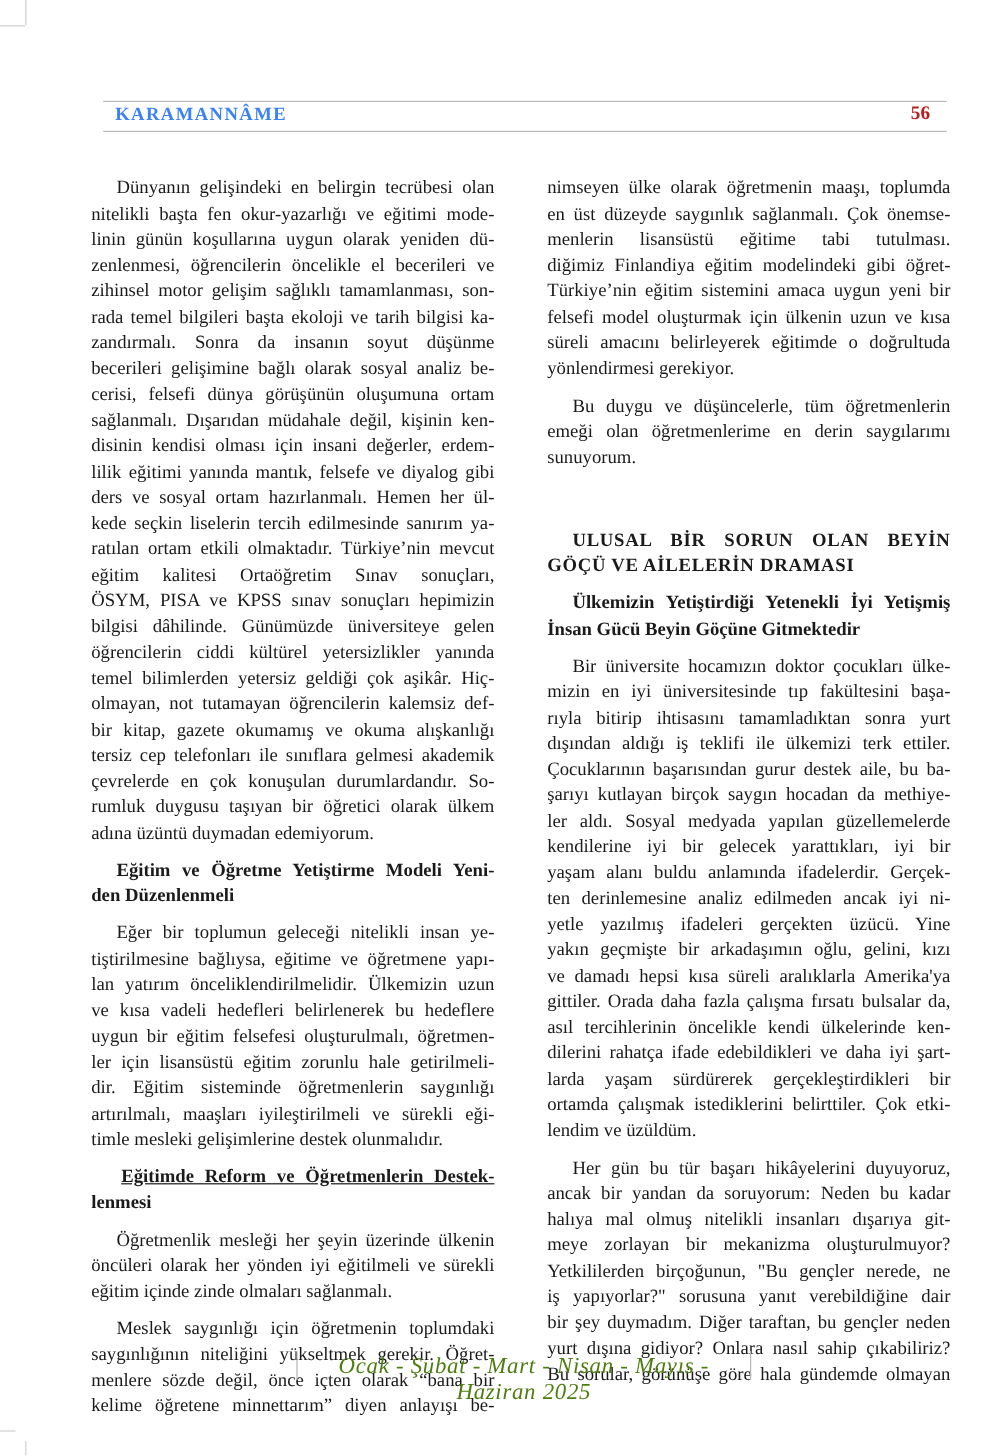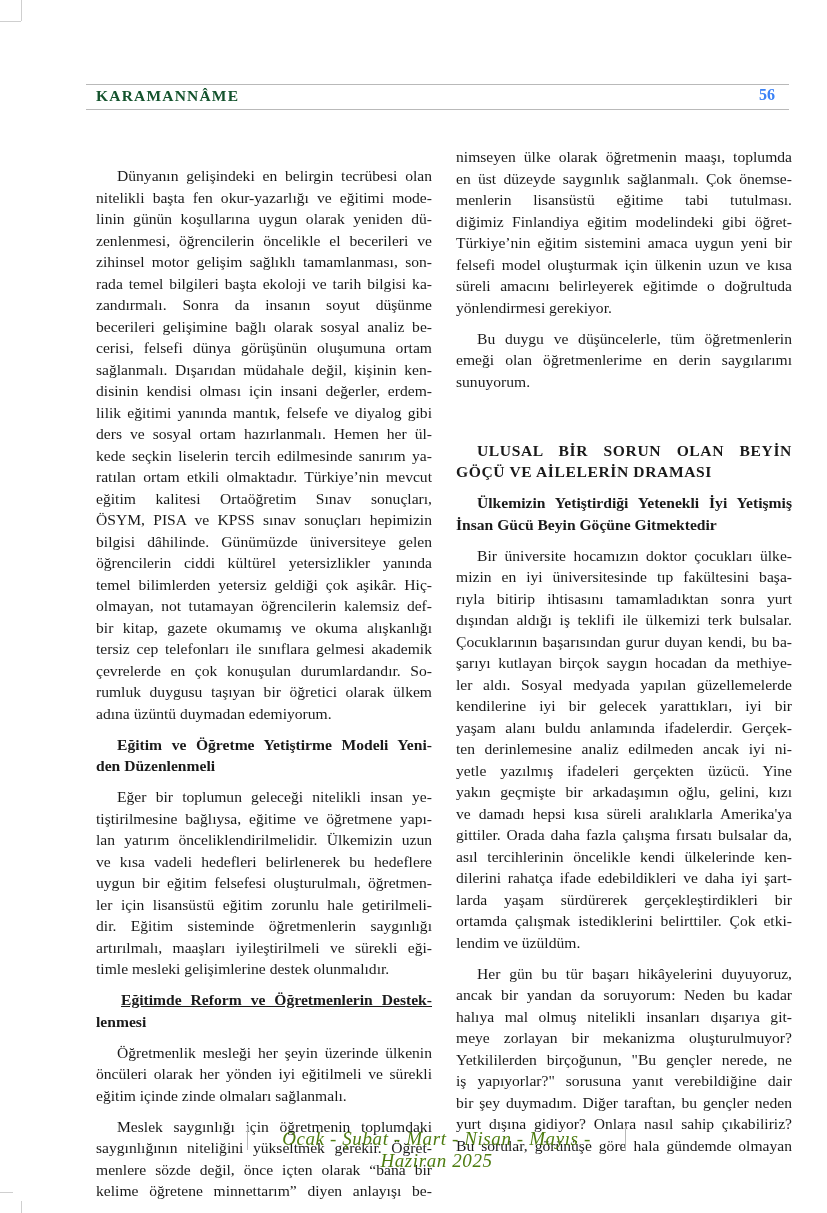--- a/index.html
+++ b/index.html
@@ -28,38 +28,38 @@
       border-top: 1px solid #b9b9b9;
       border-bottom: 1px solid #b9b9b9;
     }
     .header-title {
       position: absolute;
       left: 10px;
       top: 2px;
       font-size: 15.5px;
       font-weight: bold;
       letter-spacing: 1.2px;
-      color: #14532d;
+      color: #3b82f6;
     }
     .header-page {
       position: absolute;
       right: 14px;
       top: 1px;
       font-size: 16px;
       font-weight: bold;
-      color: #3b82f6;
+      color: #b91c1c;
     }
     .column {
       position: absolute;
       top: 146px;
       width: 336px;
       font-size: 15.6px;
       line-height: 21.5px;
     }
-    .col-left { left: 96px; margin-top: 19px; }
+    .col-left { left: 76px; }
     .col-right { left: 456px; }
     .para { margin: 0 0 9.5px 0; }
     .line {
       display: block;
       height: 21.5px;
       white-space: nowrap;
       text-align: justify;
       text-align-last: justify;
       overflow: visible;
     }
@@ -203,22 +203,22 @@
 
   <div class="para heading">
     <span class="line indent">Ülkemizin Yetiştirdiği Yetenekli İyi Yetişmiş</span>
     <span class="line last">İnsan Gücü Beyin Göçüne Gitmektedir</span>
   </div>
 
   <div class="para">
     <span class="line indent">Bir üniversite hocamızın doktor çocukları ülke-</span>
     <span class="line">mizin en iyi üniversitesinde tıp fakültesini başa-</span>
     <span class="line">rıyla bitirip ihtisasını tamamladıktan sonra yurt</span>
-    <span class="line">dışından aldığı iş teklifi ile ülkemizi terk bulsalar.</span>
-    <span class="line">Çocuklarının başarısından gurur duyan kendi, bu ba-</span>
+    <span class="line">dışından aldığı iş teklifi ile ülkemizi terk ettiler.</span>
+    <span class="line">Çocuklarının başarısından gurur destek aile, bu ba-</span>
     <span class="line">şarıyı kutlayan birçok saygın hocadan da methiye-</span>
     <span class="line">ler aldı. Sosyal medyada yapılan güzellemelerde</span>
     <span class="line">kendilerine iyi bir gelecek yarattıkları, iyi bir</span>
     <span class="line">yaşam alanı buldu anlamında ifadelerdir. Gerçek-</span>
     <span class="line">ten derinlemesine analiz edilmeden ancak iyi ni-</span>
     <span class="line">yetle yazılmış ifadeleri gerçekten üzücü. Yine</span>
     <span class="line">yakın geçmişte bir arkadaşımın oğlu, gelini, kızı</span>
     <span class="line">ve damadı hepsi kısa süreli aralıklarla Amerika'ya</span>
     <span class="line">gittiler. Orada daha fazla çalışma fırsatı bulsalar da,</span>
     <span class="line">asıl tercihlerinin öncelikle kendi ülkelerinde ken-</span>

